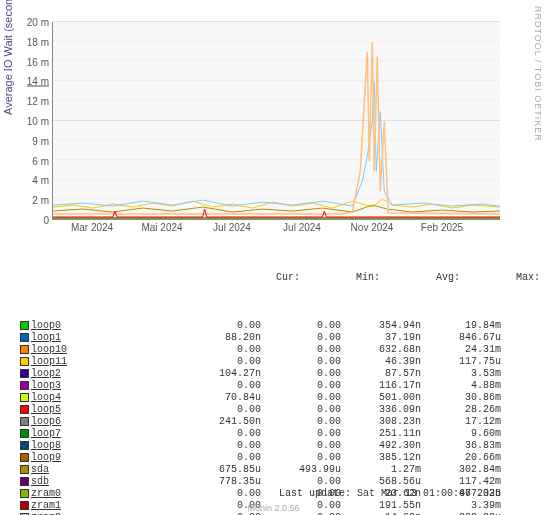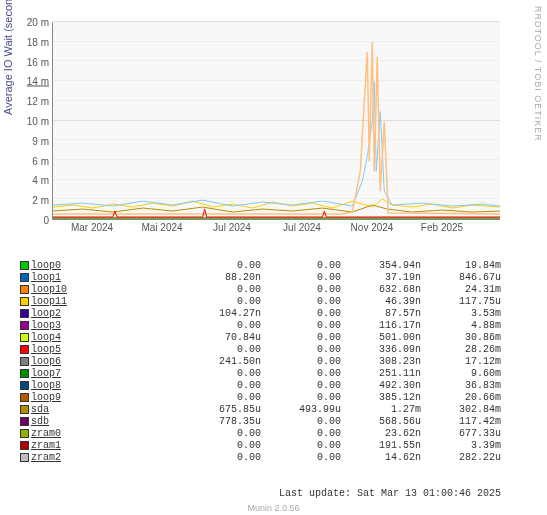--- a/index.html
+++ b/index.html
@@ -179,18 +179,21 @@
   <div id="xticks">
       <div class="xtick" style="left: 92px;">Mar 2024</div>
       <div class="xtick" style="left: 162px;">Mai 2024</div>
       <div class="xtick" style="left: 232px;">Jul 2024</div>
       <div class="xtick" style="left: 302px;">Jul 2024</div>
       <div class="xtick" style="left: 372px;">Nov 2024</div>
       <div class="xtick" style="left: 442px;">Feb 2025</div>
     </div>
 
   <div class="legend">
+    <div class="legend-header">
+      <span class="lh">Cur:</span><span class="lh">Min:</span><span class="lh">Avg:</span><span class="lh">Max:</span>
+    </div>
     <div id="legend-rows"><div class="legend-row"><span class="swatch" style="background: rgb(0, 204, 0);"></span><span class="col-name">loop0</span><span class="col-val">0.00</span><span class="col-val">0.00</span><span class="col-val">354.94n</span><span class="col-val">19.84m</span></div><div class="legend-row"><span class="swatch" style="background: rgb(0, 102, 179);"></span><span class="col-name">loop1</span><span class="col-val">88.20n</span><span class="col-val">0.00</span><span class="col-val">37.19n</span><span class="col-val">846.67u</span></div><div class="legend-row"><span class="swatch" style="background: rgb(255, 128, 0);"></span><span class="col-name">loop10</span><span class="col-val">0.00</span><span class="col-val">0.00</span><span class="col-val">632.68n</span><span class="col-val">24.31m</span></div><div class="legend-row"><span class="swatch" style="background: rgb(255, 204, 0);"></span><span class="col-name">loop11</span><span class="col-val">0.00</span><span class="col-val">0.00</span><span class="col-val">46.39n</span><span class="col-val">117.75u</span></div><div class="legend-row"><span class="swatch" style="background: rgb(51, 0, 153);"></span><span class="col-name">loop2</span><span class="col-val">104.27n</span><span class="col-val">0.00</span><span class="col-val">87.57n</span><span class="col-val">3.53m</span></div><div class="legend-row"><span class="swatch" style="background: rgb(153, 0, 153);"></span><span class="col-name">loop3</span><span class="col-val">0.00</span><span class="col-val">0.00</span><span class="col-val">116.17n</span><span class="col-val">4.88m</span></div><div class="legend-row"><span class="swatch" style="background: rgb(204, 255, 0);"></span><span class="col-name">loop4</span><span class="col-val">70.84u</span><span class="col-val">0.00</span><span class="col-val">501.00n</span><span class="col-val">30.86m</span></div><div class="legend-row"><span class="swatch" style="background: rgb(255, 0, 0);"></span><span class="col-name">loop5</span><span class="col-val">0.00</span><span class="col-val">0.00</span><span class="col-val">336.09n</span><span class="col-val">28.26m</span></div><div class="legend-row"><span class="swatch" style="background: rgb(128, 128, 128);"></span><span class="col-name">loop6</span><span class="col-val">241.50n</span><span class="col-val">0.00</span><span class="col-val">308.23n</span><span class="col-val">17.12m</span></div><div class="legend-row"><span class="swatch" style="background: rgb(0, 143, 0);"></span><span class="col-name">loop7</span><span class="col-val">0.00</span><span class="col-val">0.00</span><span class="col-val">251.11n</span><span class="col-val">9.60m</span></div><div class="legend-row"><span class="swatch" style="background: rgb(0, 72, 125);"></span><span class="col-name">loop8</span><span class="col-val">0.00</span><span class="col-val">0.00</span><span class="col-val">492.30n</span><span class="col-val">36.83m</span></div><div class="legend-row"><span class="swatch" style="background: rgb(179, 90, 0);"></span><span class="col-name">loop9</span><span class="col-val">0.00</span><span class="col-val">0.00</span><span class="col-val">385.12n</span><span class="col-val">20.66m</span></div><div class="legend-row"><span class="swatch" style="background: rgb(179, 143, 0);"></span><span class="col-name">sda</span><span class="col-val">675.85u</span><span class="col-val">493.99u</span><span class="col-val">1.27m</span><span class="col-val">302.84m</span></div><div class="legend-row"><span class="swatch" style="background: rgb(107, 0, 107);"></span><span class="col-name">sdb</span><span class="col-val">778.35u</span><span class="col-val">0.00</span><span class="col-val">568.56u</span><span class="col-val">117.42m</span></div><div class="legend-row"><span class="swatch" style="background: rgb(143, 179, 0);"></span><span class="col-name">zram0</span><span class="col-val">0.00</span><span class="col-val">0.00</span><span class="col-val">23.62n</span><span class="col-val">677.33u</span></div><div class="legend-row"><span class="swatch" style="background: rgb(179, 0, 0);"></span><span class="col-name">zram1</span><span class="col-val">0.00</span><span class="col-val">0.00</span><span class="col-val">191.55n</span><span class="col-val">3.39m</span></div><div class="legend-row"><span class="swatch" style="background: rgb(190, 190, 190);"></span><span class="col-name">zram2</span><span class="col-val">0.00</span><span class="col-val">0.00</span><span class="col-val">14.62n</span><span class="col-val">282.22u</span></div></div>
   </div>
 
   <div class="footer1">Last update: Sat Mar 13 01:00:46 2025</div>
   <div class="munin">Munin 2.0.56</div>
 </div>
 
 </body></html>

